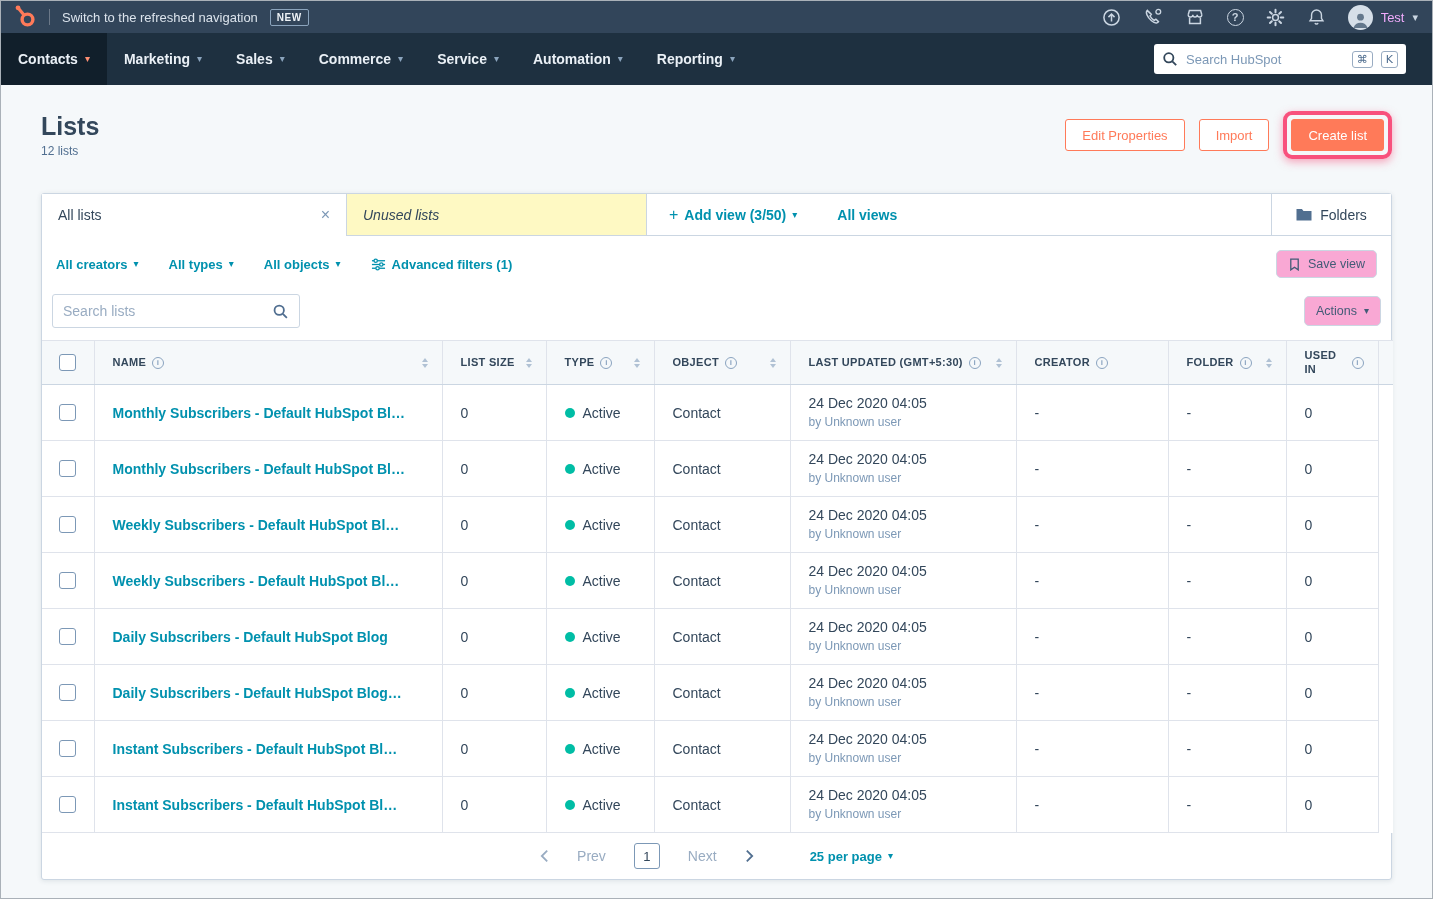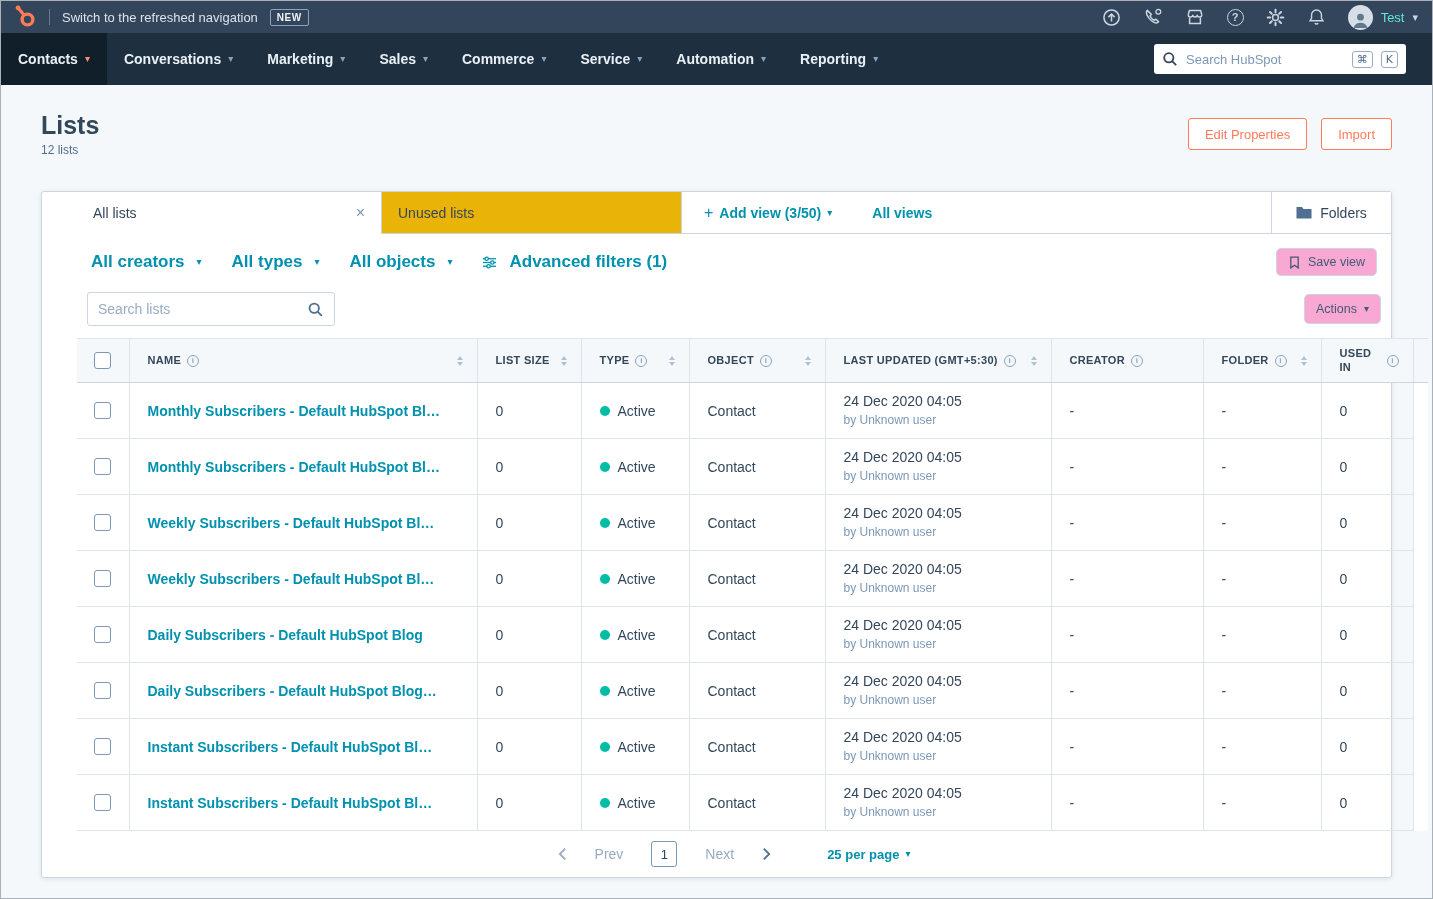--- a/index.html
+++ b/index.html
@@ -37,21 +37,21 @@
   .help-q {
     width:17px; height:17px; border:1.6px solid currentColor; border-radius:50%;
     display:inline-flex; align-items:center; justify-content:center;
   }
   .help-q::after { content:"?"; font-size:11px; font-weight:700; line-height:1; }
   .tb-user { display:flex; align-items:center; gap:8px; cursor:pointer; }
   .avatar {
     width:25px; height:25px; border-radius:50%; background:#d6dfe8;
     display:inline-flex; align-items:flex-end; justify-content:center; overflow:hidden;
   }
-  .tb-username { color:#5eead4; font-size:13px; }
+  .tb-username { color:#f0abfc; font-size:13px; }
   .caret { font-family:"DejaVu Sans",sans-serif; line-height:1; }
   .caret::after { content:"▾"; }
   .caret.light { color:#cbd6e2; font-size:11px; }
 
   
   .mainnav {
     height:52px; flex:0 0 52px;
     background:#1e3040;
     display:flex; align-items:center; justify-content:space-between;
     padding:0 26px 0 0;
@@ -96,47 +96,46 @@
   .create-ring {
     display:inline-block; padding:4px; border:4px solid #f8517d; border-radius:9px;
     box-shadow:0 3px 9px rgba(248,81,125,.5);
   }
 
   
   .card {
     margin-top:34px; background:#fff;
     border:1px solid #cbd6e2; border-radius:3px;
     box-shadow:0 1px 5px rgba(45,62,80,.12);
-    padding-left:35px;
   }
   .tabs-row { display:flex; align-items:stretch; height:42px; }
   .tab {
     width:305px; flex:0 0 auto; display:flex; align-items:center; justify-content:space-between;
     padding:0 16px; font-size:14px; color:#33475b; cursor:pointer;
     border-right:1px solid #cbd6e2;
   }
-  .tab.inactive { width:300px; background:#eab308; border-bottom:1px solid #cbd6e2; }
+  .tab.inactive { width:300px; background:#fef9c3; border-bottom:1px solid #cbd6e2;font-style:italic; }
   .tab.active { background:#fff; }
   .close-x { color:#7c98b6; font-size:16px; cursor:pointer; line-height:1; }
   .close-x::after { content:"×"; }
   .tabs-actions {
     flex:1; display:flex; align-items:center; gap:40px; padding:0 22px;
     border-bottom:1px solid #cbd6e2;
   }
   .link-strong { color:#0091ae; font-size:14px; font-weight:600; cursor:pointer; display:inline-flex; align-items:center; gap:6px; }
   .plus::before { content:"+"; font-size:16px; font-weight:400; }
   .caret.teal { color:#0091ae; font-size:10px; }
   .folders-btn {
     flex:0 0 120px; display:flex; align-items:center; justify-content:center; gap:8px;
     border-left:1px solid #cbd6e2; border-bottom:1px solid #cbd6e2;
     font-size:14px; color:#33475b; cursor:pointer; background:#fff;
   }
 
   .filters-row { display:flex; align-items:center; gap:30px; padding:14px 14px 10px; }
-  .filter-dd { color:#0091ae; font-size:17px; font-weight:600; cursor:pointer; display:inline-flex; align-items:center; gap:12px; }
+  .filter-dd { color:#0091ae; font-size:13px; font-weight:600; cursor:pointer; display:inline-flex; align-items:center; gap:6px; }
   .btn-secondary {
     margin-left:auto; height:28px; padding:0 11px; display:inline-flex; align-items:center; gap:7px;
     background:#f9a8d4; border:1px solid #cbd6e2; border-radius:5px;
     color:#425b76; font-size:12.5px; cursor:pointer; font-family:inherit;
   }
 
   .toolbar-row { display:flex; align-items:center; padding:6px 10px 12px; }
   .search-lists {
     display:flex; align-items:center; width:248px; height:34px;
     border:1px solid #cbd6e2; border-radius:3px; background:#fff; padding:0 10px;
@@ -270,24 +269,20 @@
     </div>
   </header>
 
   <nav class="mainnav">
     <div class="nav-items">
       <div class="nav-item active">
           <span>Contacts</span>
           <span class="caret"></span>
         </div>
       <div class="nav-item">
-          <span>Conversations</span>
-          <span class="caret"></span>
-        </div>
-      <div class="nav-item">
           <span>Marketing</span>
           <span class="caret"></span>
         </div>
       <div class="nav-item">
           <span>Sales</span>
           <span class="caret"></span>
         </div>
       <div class="nav-item">
           <span>Commerce</span>
           <span class="caret"></span>
@@ -321,20 +316,23 @@
   <main class="content">
 
     <div class="page-header">
       <div>
         <div class="page-title">Lists</div>
         <div class="page-count">12 lists</div>
       </div>
       <div class="header-actions">
         <button class="btn btn-outline">Edit Properties</button>
         <button class="btn btn-outline">Import</button>
+        <span class="create-ring">
+          <button class="btn btn-primary">Create list</button>
+        </span>
       </div>
     </div>
 
     <div class="card">
 
       <div class="tabs-row">
         <div class="tab active">
           <span>All lists</span>
           <span class="close-x"></span>
         </div>

